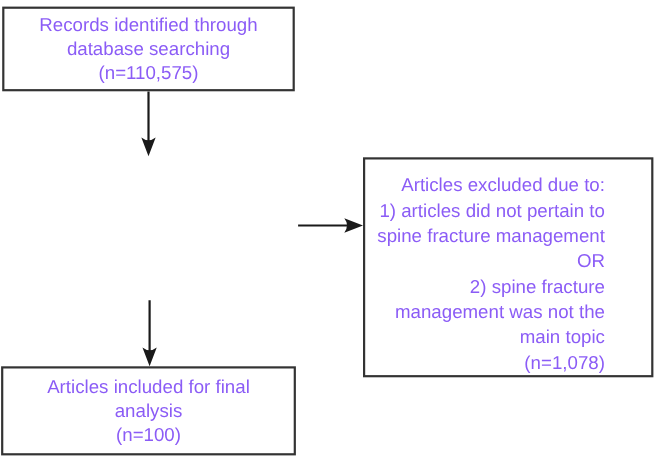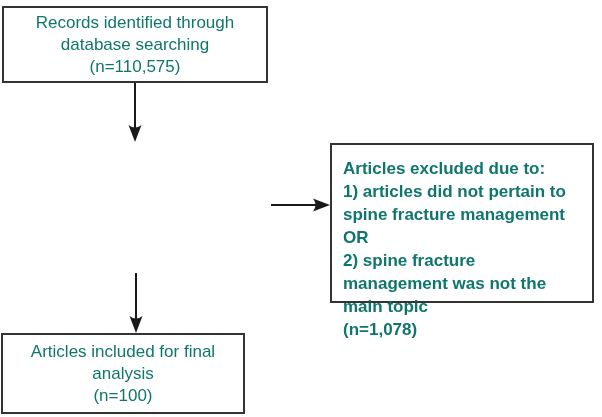--- a/index.html
+++ b/index.html
@@ -6,21 +6,21 @@
     margin: 0;
     padding: 0;
     background: #ffffff;
   }
   .canvas {
     position: relative;
     width: 602px;
     height: 417px;
     background: #ffffff;
     font-family: "Liberation Sans", sans-serif;
-    color: #0f766e;
+    color: #8b5cf6;
     overflow: hidden;
   }
   .arrows {
     position: absolute;
     left: 0;
     top: 0;
     width: 602px;
     height: 417px;
     pointer-events: none;
   }
@@ -40,29 +40,28 @@
     font-size: 17px;
     line-height: 22px;
     white-space: pre-line;
     display: flex;
     align-items: center;
     justify-content: center;
     text-align: center;
   }
   .box--records   { left: 2px;   top: 6px;   width: 266px; height: 77px;  }
   .box--reviewed  { left: 2px;   top: 142px; width: 269px; height: 131px; }
-  .box--included  { left: 1px;   top: 333px; width: 244px; height: 81px;  }
+  .box--included  { left: 1px;   top: 333px; width: 268px; height: 81px;  }
   .box--excluded {
-    left: 330px; top: 143px; width: 264px; height: 160px;
+    left: 330px; top: 143px; width: 264px; height: 200px;
     line-height: 23px;
     align-items: flex-start;
     justify-content: flex-start;
-    text-align: left;
+    text-align: right;
     padding: 12px 8px 8px 11px;
-    font-weight: bold;
   }
 </style>
 </head>
 <body>
 
 <div class="canvas">
 
   <svg class="arrows" width="602" height="417" viewBox="0 0 602 417" aria-hidden="true">
     <g>
       <line x1="135" y1="83" x2="135" y2="129"></line>

